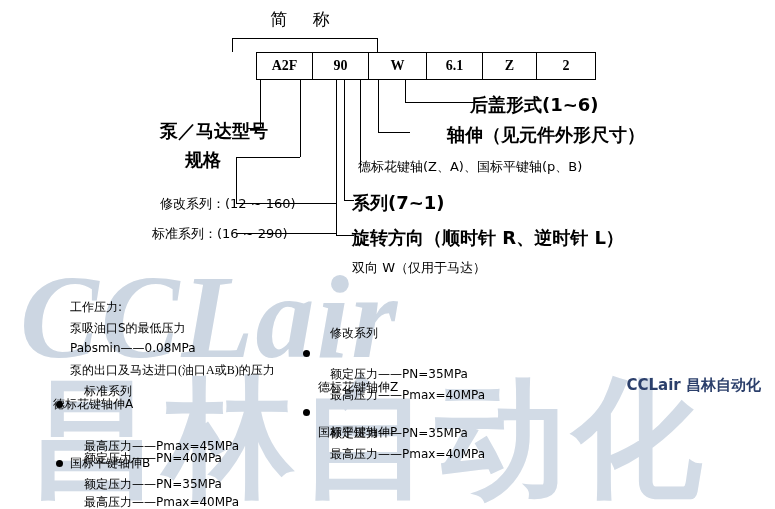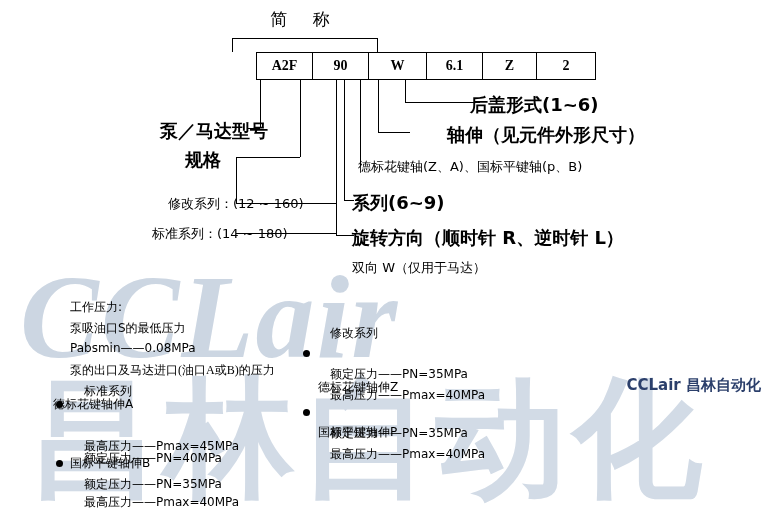--- a/index.html
+++ b/index.html
@@ -226,45 +226,45 @@
 
     <div class="lbl" style="left:408px; top:123px;margin-left:39px;">
       <span class="big">轴伸（见元件外形尺寸）</span>
     </div>
 
     <div class="lbl" style="left:358px; top:158px;text-align:right;">
       <span>德标花键轴(Z、A)、国标平键轴(p、B)</span>
     </div>
 
     <div class="lbl" style="left:352px; top:191px;">
-      <span class="big">系列(6~9)</span>
+      <span class="big">系列(7~1)</span>
     </div>
 
     <div class="lbl" style="left:352px; top:259px;">
       <span>双向 W（仅用于马达）</span>
     </div>
 
     <div class="lbl" style="left:352px; top:226px;">
       <span class="big">旋转方向（顺时针 R、逆时针 L）</span>
     </div>
 
     <div class="lbl" style="left:160px; top:119px;">
       <span class="big">泵／马达型号</span>
     </div>
 
     <div class="lbl" style="left:185px; top:148px;">
       <span class="big">规格</span>
     </div>
 
-    <div class="lbl" style="left:168px; top:195px;text-align:right;">
+    <div class="lbl" style="left:160px; top:195px;text-align:right;">
       <span>修改系列：(12 ~ 160)</span>
     </div>
 
     <div class="lbl" style="left:152px; top:225px;">
-      <span>标准系列：(14 ~ 180)</span>
+      <span>标准系列：(16 ~ 290)</span>
     </div>
 
     <div class="btxt" style="left:70px; top:299px;">工作压力:</div>
     <div class="btxt" style="left:70px; top:320px;">泵吸油口S的最低压力</div>
     <div class="btxt" style="left:70px; top:341px;">Pabsmin——0.08MPa</div>
     <div class="btxt" style="left:70px; top:362px;font-family:Liberation Serif, serif;">泵的出口及马达进口(油口A或B)的压力</div>
     <div class="btxt" style="left:84px; top:383px;">标准系列</div>
 
     <div class="bullet" style="left:56px; top:401px;"></div>
     <div class="btxt" style="left:53px; top:396px;">德标花键轴伸A</div>

